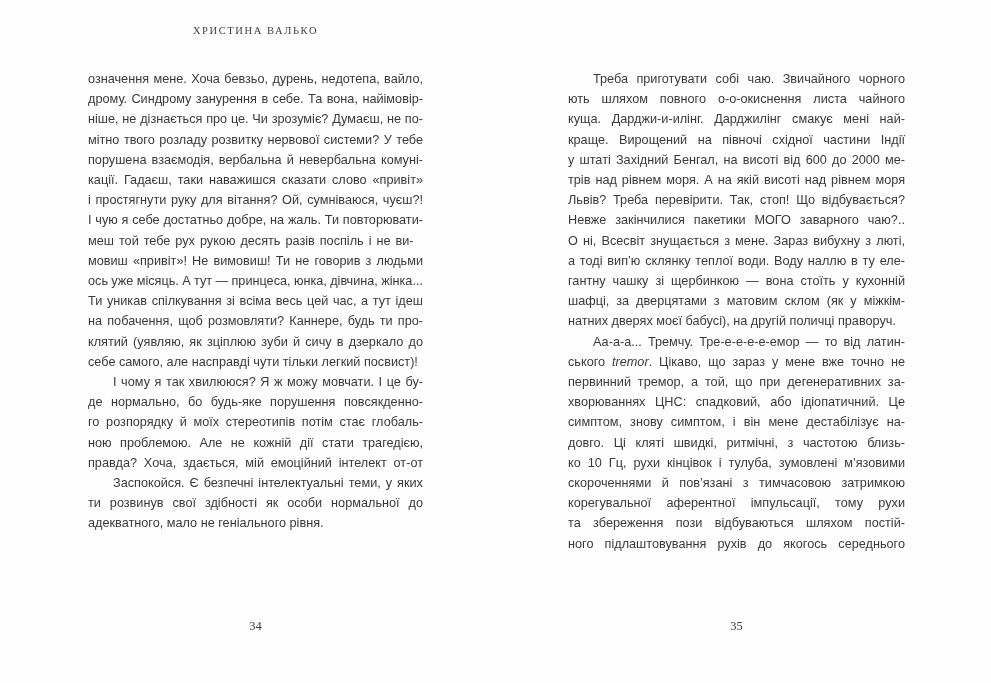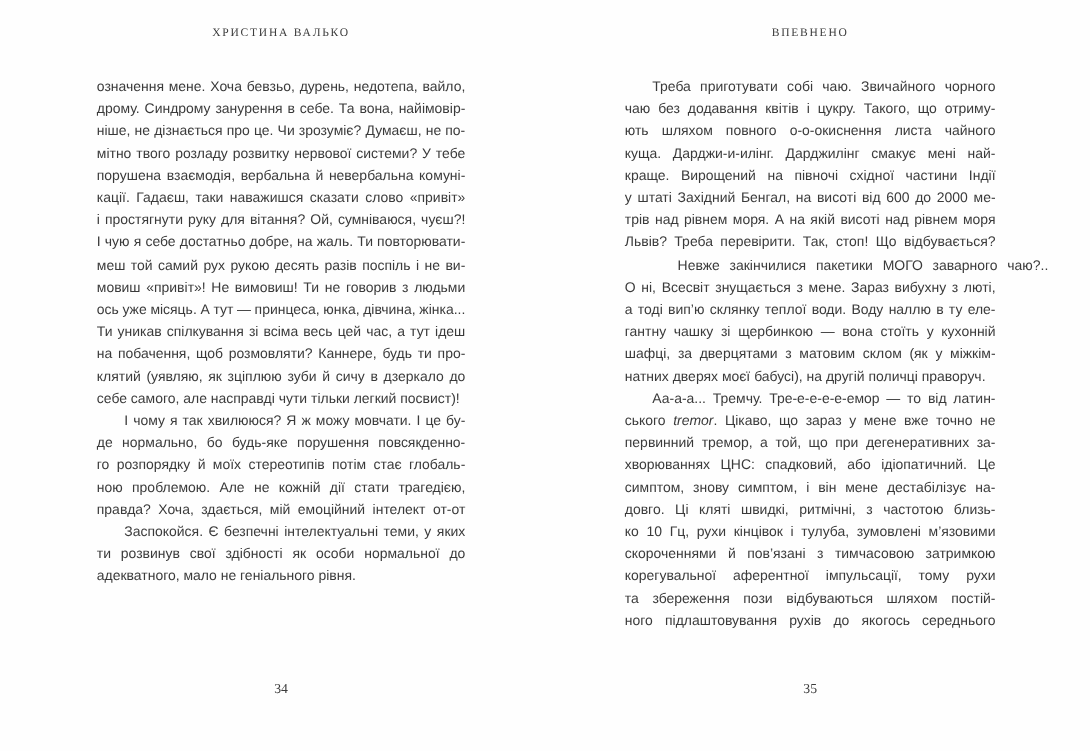--- a/index.html
+++ b/index.html
@@ -55,51 +55,49 @@
     <header class="running-head">ХРИСТИНА ВАЛЬКО</header>
     <div class="text-block">
         <div class="line"><span class="ls" style="word-spacing: 0.83px;">означення мене. Хоча бевзьо, дурень, недотепа, вайло,</span></div>
         <div class="line"><span class="ls" style="word-spacing: 0.93px;">дрому. Синдрому занурення в себе. Та вона, найімовір-</span></div>
         <div class="line"><span class="ls" style="word-spacing: 0.24px;">ніше, не дізнається про це. Чи зрозуміє? Думаєш, не по-</span></div>
         <div class="line"><span class="ls" style="word-spacing: 0.94px;">мітно твого розладу розвитку нервової системи? У тебе</span></div>
         <div class="line"><span class="ls" style="word-spacing: 1.61px;">порушена взаємодія, вербальна й невербальна комуні-</span></div>
         <div class="line"><span class="ls" style="word-spacing: 2.38px; text-align: right;">кації. Гадаєш, таки наважишся сказати слово «привіт»</span></div>
         <div class="line"><span class="ls" style="word-spacing: 1.11px;">і простягнути руку для вітання? Ой, сумніваюся, чуєш?!</span></div>
         <div class="line"><span class="ls" style="word-spacing: 0.25px;">І чую я себе достатньо добре, на жаль. Ти повторювати-</span></div>
-        <div class="line"><span class="ls" style="word-spacing: 1.42px;">меш той самий рух рукою десять разів поспіль і не ви-</span></div>
+        <div class="line"><span class="ls" style="word-spacing: 1.42px;">меш той тебе рух рукою десять разів поспіль і не ви-</span></div>
         <div class="line"><span class="ls" style="word-spacing: 1.63px;">мовиш «привіт»! Не вимовиш! Ти не говорив з людьми</span></div>
         <div class="line"><span class="ls" style="word-spacing: -0.19px;">ось уже місяць. А тут — принцеса, юнка, дівчина, жінка...</span></div>
         <div class="line"><span class="ls" style="word-spacing: 1.12px;">Ти уникав спілкування зі всіма весь цей час, а тут ідеш</span></div>
         <div class="line"><span class="ls" style="word-spacing: 1.64px;">на побачення, щоб розмовляти? Каннере, будь ти про-</span></div>
         <div class="line"><span class="ls" style="word-spacing: 1.64px;">клятий (уявляю, як зціплюю зуби й сичу в дзеркало до</span></div>
         <div class="line end"><span class="ls">себе самого, але насправді чути тільки легкий посвист)!</span></div>
         <div class="line indent"><span class="ls" style="word-spacing: 1.05px;">І чому я так хвилююся? Я ж можу мовчати. І це бу-</span></div>
         <div class="line"><span class="ls" style="word-spacing: 4.99px;">де нормально, бо будь-яке порушення повсякденно-</span></div>
         <div class="line"><span class="ls" style="word-spacing: 3.17px;">го розпорядку й моїх стереотипів потім стає глобаль-</span></div>
         <div class="line"><span class="ls" style="word-spacing: 4.94px;">ною проблемою. Але не кожній дії стати трагедією,</span></div>
         <div class="line"><span class="ls" style="word-spacing: 3.25px;">правда? Хоча, здається, мій емоційний інтелект от-от</span></div>
         <div class="line indent"><span class="ls" style="word-spacing: 1.48px;">Заспокойся. Є безпечні інтелектуальні теми, у яких</span></div>
         <div class="line"><span class="ls" style="word-spacing: 5.4px;">ти розвинув свої здібності як особи нормальної до</span></div>
         <div class="line end"><span class="ls">адекватного, мало не геніального рівня.</span></div>
       </div>
     <footer class="page-number">34</footer>
   </section>
 
   <section class="page right">
-    <header class="running-head">ВПЕВНЕНО</header>
     <div class="text-block">
         <div class="line indent"><span class="ls" style="word-spacing: 4.88px;">Треба приготувати собі чаю. Звичайного чорного</span></div>
-        <div class="line"><span class="ls" style="word-spacing: 3.66px;">чаю без додавання квітів і цукру. Такого, що отриму-</span></div>
         <div class="line"><span class="ls" style="word-spacing: 8.36px;">ють шляхом повного о-о-окиснення листа чайного</span></div>
         <div class="line"><span class="ls" style="word-spacing: 7.12px;">куща. Дарджи-и-илінг. Дарджилінг смакує мені най-</span></div>
         <div class="line"><span class="ls" style="word-spacing: 6.94px;">краще. Вирощений на півночі східної частини Індії</span></div>
         <div class="line"><span class="ls" style="word-spacing: 1.64px;">у штаті Західний Бенгал, на висоті від 600 до 2000 ме-</span></div>
         <div class="line"><span class="ls" style="word-spacing: 1.44px;">трів над рівнем моря. А на якій висоті над рівнем моря</span></div>
         <div class="line"><span class="ls" style="word-spacing: 3.25px;">Львів? Треба перевірити. Так, стоп! Що відбувається?</span></div>
-        <div class="line"><span class="ls" style="word-spacing: 5.35px; margin-left: 48px;">Невже закінчилися пакетики МОГО заварного чаю?..</span></div>
+        <div class="line"><span class="ls" style="word-spacing: 5.35px;">Невже закінчилися пакетики МОГО заварного чаю?..</span></div>
         <div class="line"><span class="ls" style="word-spacing: 1.62px;">О ні, Всесвіт знущається з мене. Зараз вибухну з люті,</span></div>
         <div class="line"><span class="ls" style="word-spacing: 1.28px;">а тоді вип’ю склянку теплої води. Воду наллю в ту еле-</span></div>
         <div class="line"><span class="ls" style="word-spacing: 3.46px;">гантну чашку зі щербинкою — вона стоїть у кухонній</span></div>
         <div class="line"><span class="ls" style="word-spacing: 3.45px;">шафці, за дверцятами з матовим склом (як у міжкім-</span></div>
         <div class="line end"><span class="ls">натних дверях моєї бабусі), на другій поличці праворуч.</span></div>
         <div class="line indent"><span class="ls" style="word-spacing: 2.65px;">Аа-а-а... Тремчу. Тре-е-е-е-е-емор — то від латин-</span></div>
         <div class="line"><span class="ls" style="word-spacing: 3.35px;"><span>ського </span><span class="it">tremor</span><span>. Цікаво, що зараз у мене вже точно не</span></span></div>
         <div class="line"><span class="ls" style="word-spacing: 3.33px; text-align: right;">первинний тремор, а той, що при дегенеративних за-</span></div>
         <div class="line"><span class="ls" style="word-spacing: 6.01px;">хворюваннях ЦНС: спадковий, або ідіопатичний. Це</span></div>
         <div class="line"><span class="ls" style="word-spacing: 4.54px;">симптом, знову симптом, і він мене дестабілізує на-</span></div>

